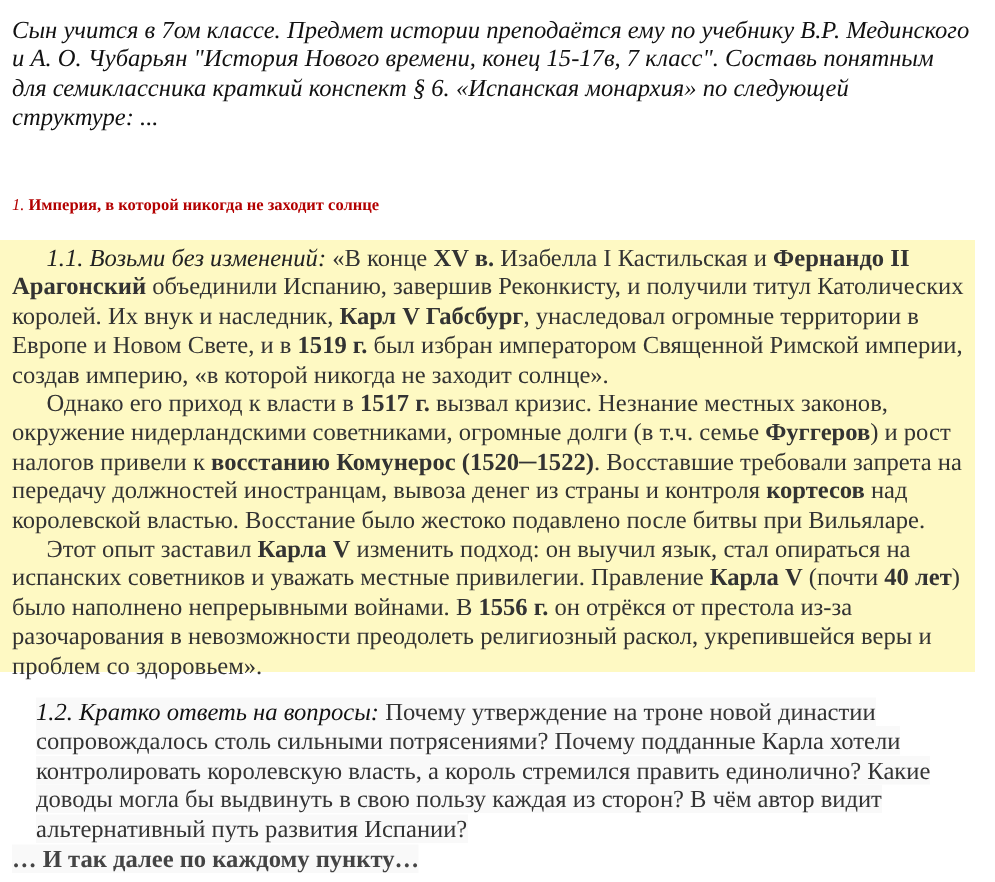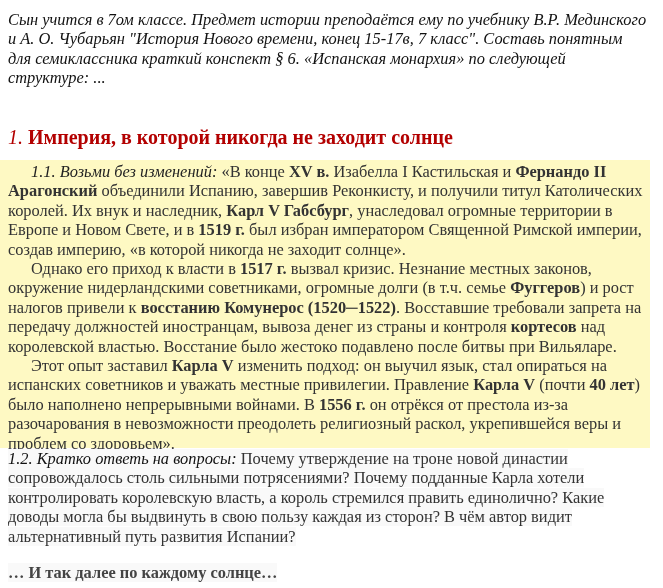--- a/index.html
+++ b/index.html
@@ -25,43 +25,43 @@
     background: #fef9c3; padding: 2px 0 4px 8px; box-sizing: border-box;
     height: 288px;
   }
   .quote-block p { margin: 0; width: 640px; }
   .indent { display: inline-block; width: 23px; }
   .label { font-style: italic; color: #222222; }
   b { color: #333333; }
   .q-block {
     position: absolute; left: 8px; top: 449px; width: 640px;
   }
-  .q-block p { margin: 0; }
+  .q-block p { margin: 16px; }
   .hl { background: #f9f9f9; box-decoration-break: clone; -webkit-box-decoration-break: clone; }
   .q-label { font-style: italic; color: #111111; }
   .more {
     position: absolute; left: 8px; top: 563px;
     font-weight: bold; color: #444444;
   }
 </style>
 </head>
 <body>
 
 <div class="page">
   <p class="prompt">Сын учится в 7ом классе. Предмет истории преподаётся ему по учебнику В.Р. Мединского и А. О. Чубарьян "История Нового времени, конец 15-17в, 7 класс". Составь понятным для семиклассника краткий конспект § 6. «Испанская монархия» по следующей структуре: ...</p>
 
-  <h3 class="section-heading" style="font-size:20px;">
+  <h3 class="section-heading" style="font-size:11px;">
     <span class="num">1.</span>
     <span>Империя, в которой никогда не заходит солнце</span>
   </h3>
 
   <div class="quote-block">
     <p><span class="indent"></span><span class="label">1.1. Возьми без изменений:</span><span><span> «В конце </span><b>XV в.</b><span> Изабелла I Кастильская и </span><b>Фернандо II Арагонский</b><span> объединили Испанию, завершив Реконкисту, и получили титул Католических королей. Их внук и наследник, </span><b>Карл V Габсбург</b><span>, унаследовал огромные территории в Европе и Новом Свете, и в </span><b>1519 г.</b><span> был избран императором Священной Римской империи, создав империю, «в которой никогда не заходит солнце».</span></span></p>
     <p><span class="indent"></span><span><span>Однако его приход к власти в </span><b>1517 г.</b><span> вызвал кризис. Незнание местных законов, окружение нидерландскими советниками, огромные долги (в т.ч. семье </span><b>Фуггеров</b><span>) и рост налогов привели к </span><b>восстанию Комунерос (1520─1522)</b><span>. Восставшие требовали запрета на передачу должностей иностранцам, вывоза денег из страны и контроля </span><b>кортесов</b><span> над королевской властью. Восстание было жестоко подавлено после битвы при Вильяларе.</span></span></p>
     <p><span class="indent"></span><span><span>Этот опыт заставил </span><b>Карла V</b><span> изменить подход: он выучил язык, стал опираться на испанских советников и уважать местные привилегии. Правление </span><b>Карла V</b><span> (почти </span><b>40 лет</b><span>) было наполнено непрерывными войнами. В </span><b>1556 г.</b><span> он отрёкся от престола из-за разочарования в невозможности преодолеть религиозный раскол, укрепившейся веры и проблем со здоровьем».</span></span></p>
   </div>
 
   <div class="q-block">
     <p><span class="hl"><span class="q-label">1.2. Кратко ответь на вопросы:</span><span> Почему утверждение на троне новой династии сопровождалось столь сильными потрясениями?  Почему подданные Карла хотели контролировать королевскую власть, а король стремился править единолично? Какие доводы могла бы выдвинуть в свою пользу каждая из сторон? В чём автор видит альтернативный путь развития Испании?</span></span></p>
   </div>
 
-  <div class="more"><span class="hl">… И так далее по каждому солнце…</span></div>
+  <div class="more"><span class="hl">… И так далее по каждому пункту…</span></div>
 </div>
 
 </body></html>

